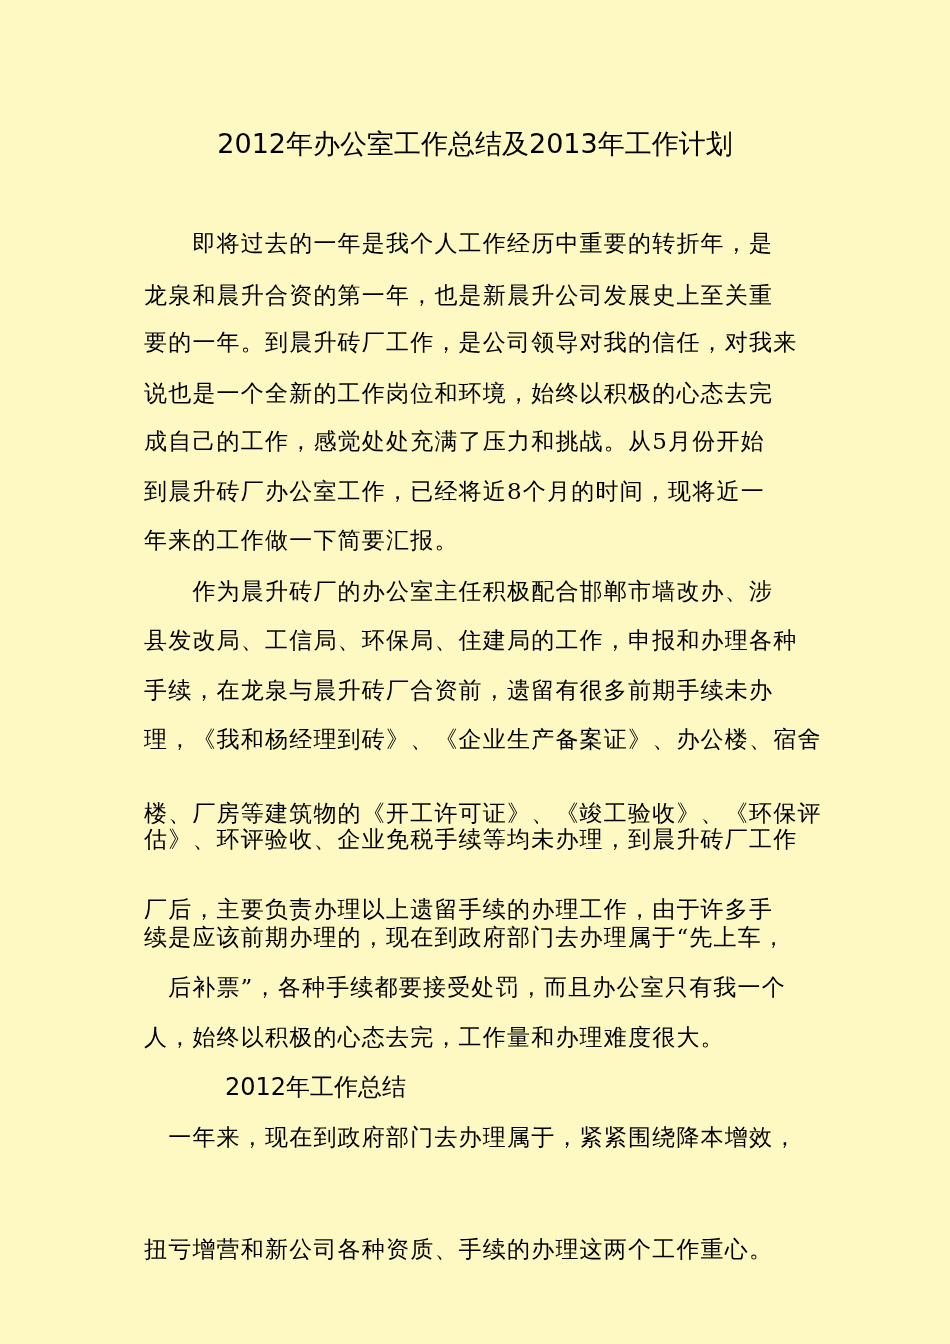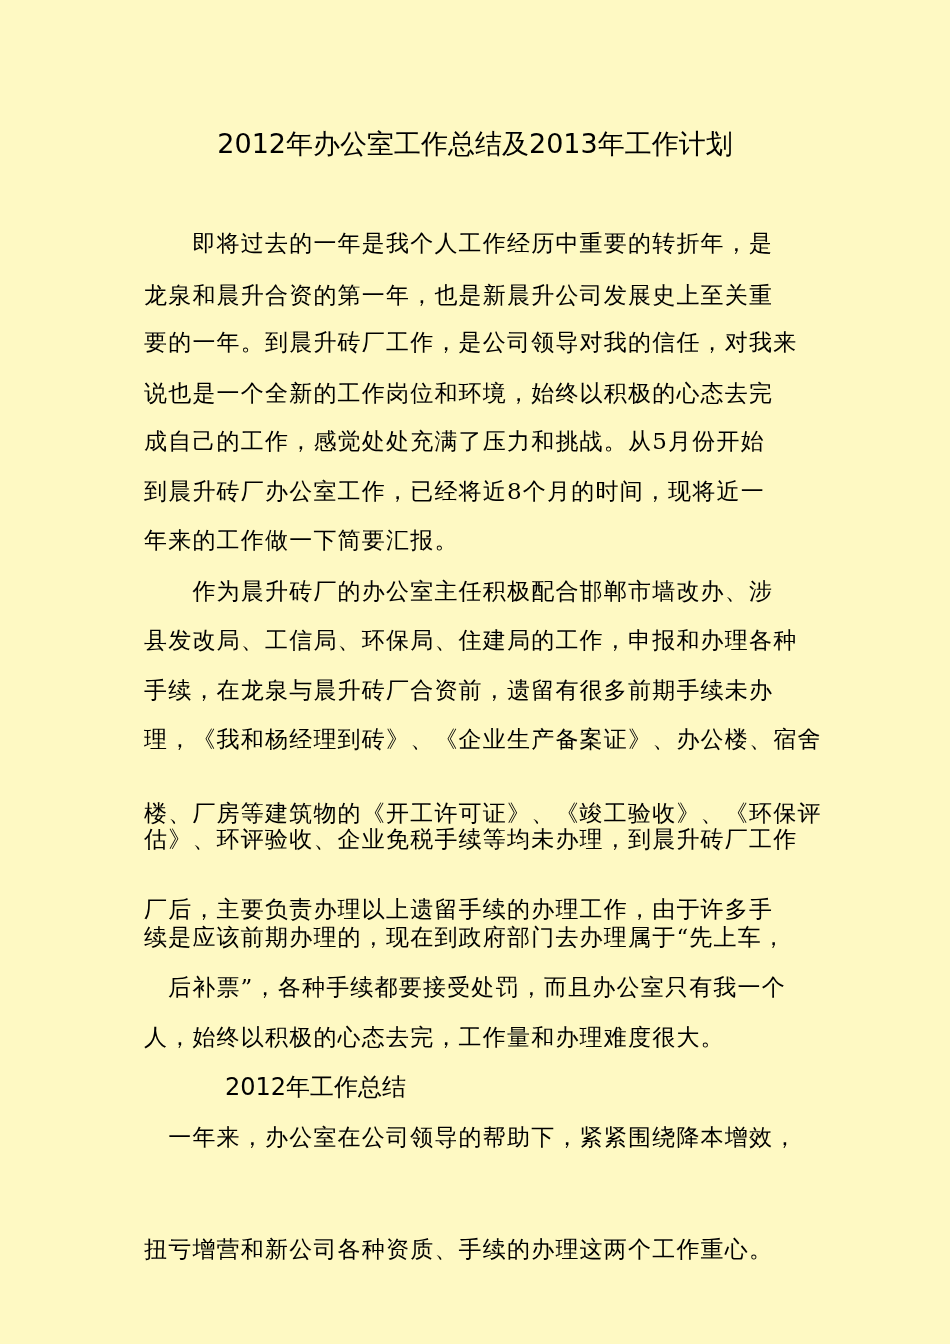--- a/index.html
+++ b/index.html
@@ -78,17 +78,17 @@
     <div class="line" style="top:822px;">估》、环评验收、企业免税手续等均未办理，到晨升砖厂工作</div>
     <div class="line" style="top:872px;margin-top:20px;">厂后，主要负责办理以上遗留手续的办理工作，由于许多手</div>
     <div class="line" style="top:920px;">续是应该前期办理的，现在到政府部门去办理属于“先上车，</div>
     <div class="line" style="top:970px;margin-left:24px;">后补票”，各种手续都要接受处罚，而且办公室只有我一个</div>
     <div class="line" style="top:1020px;">人，始终以积极的心态去完，工作量和办理难度很大。</div>
   </div>
 
   <div class="section-heading" style="top:1070px;">2012年工作总结</div>
 
   <div>
-    <div class="line" style="top:1120px;">　一年来，办公室在公司领导的帮助下，紧紧围绕降本增效，</div>
+    <div class="line" style="top:1120px;">　一年来，现在到政府部门去办理属于，紧紧围绕降本增效，</div>
     <div class="line" style="top:1232px;">扭亏增营和新公司各种资质、手续的办理这两个工作重心。</div>
   </div>
 
 </div>
 
 </body></html>

